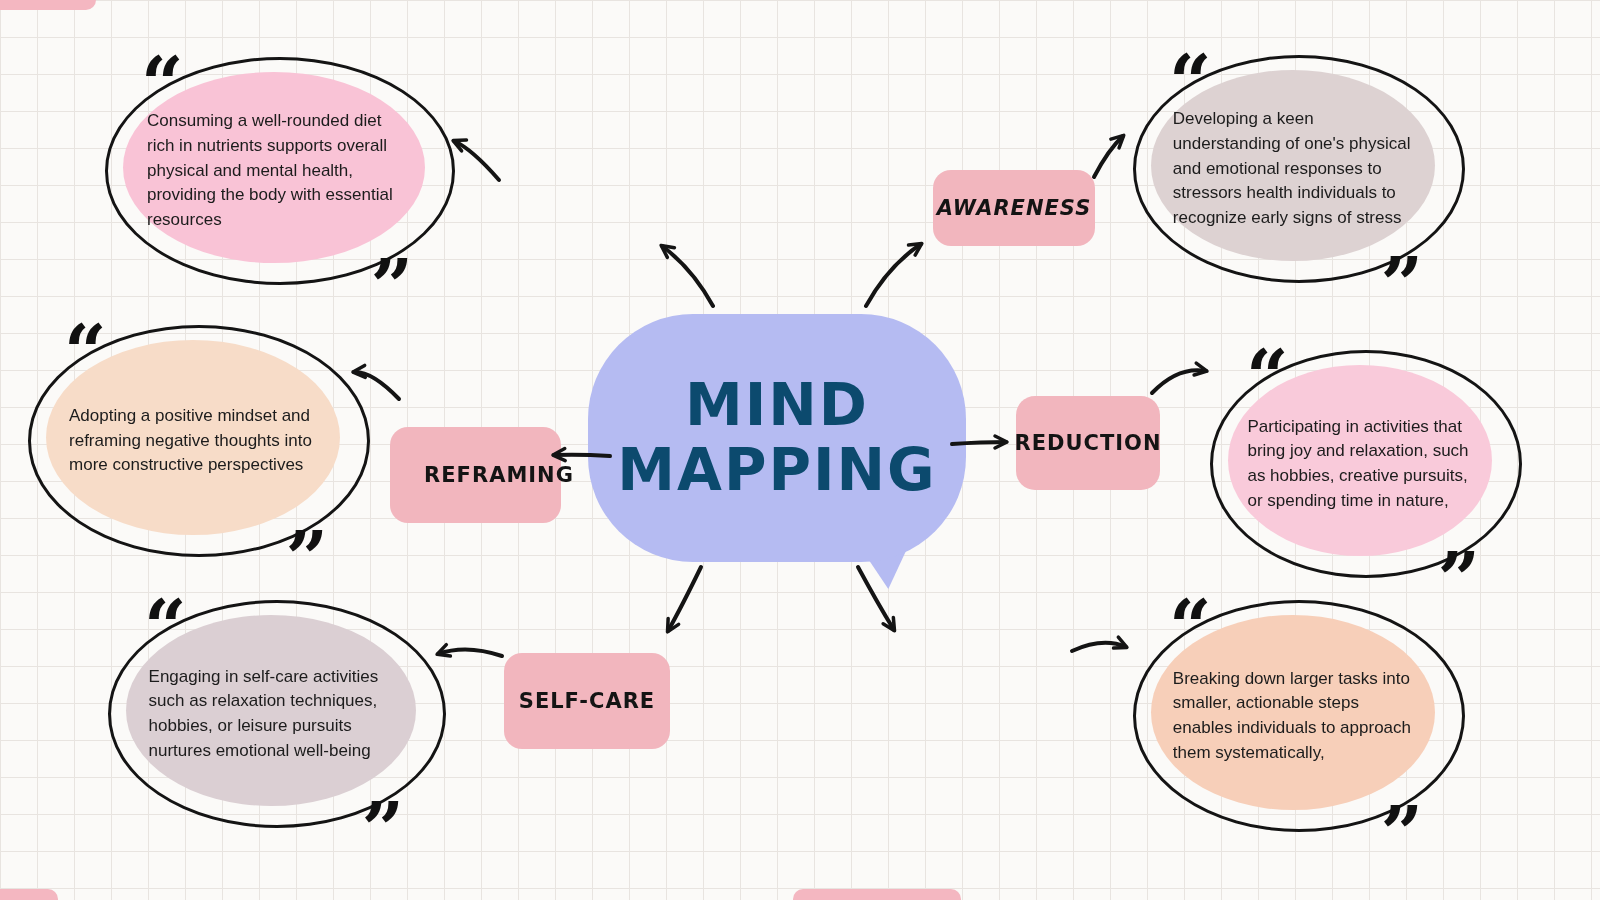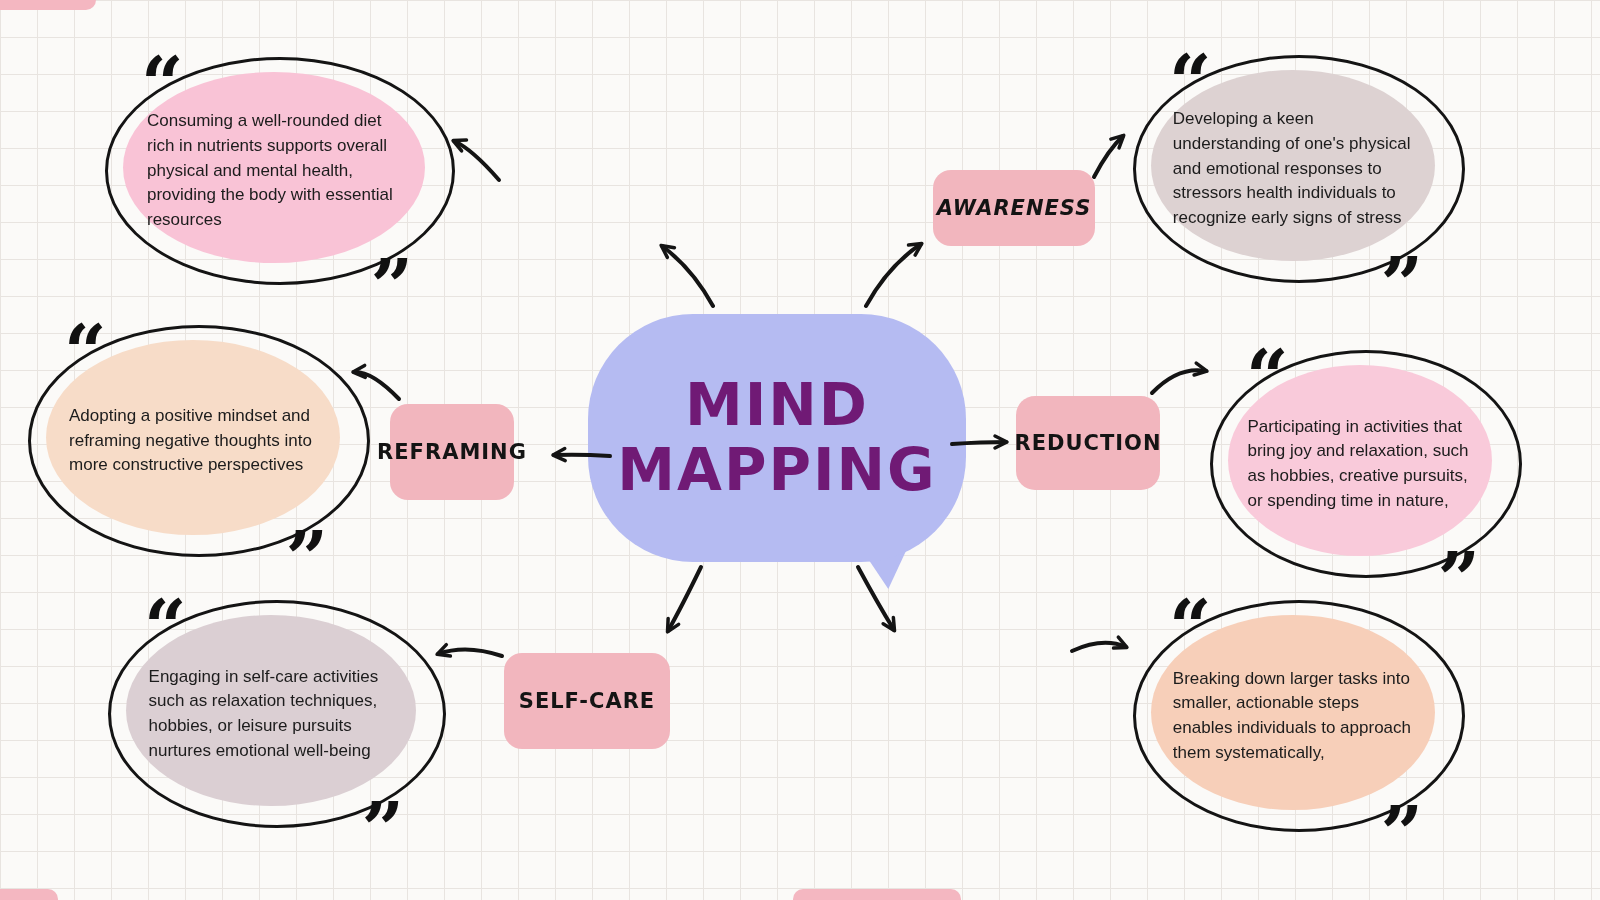--- a/index.html
+++ b/index.html
@@ -24,34 +24,34 @@
     position:absolute; left:588px; top:314px; width:378px; height:248px;
     background:#b5bbf2; border-radius:105px; z-index:2;
     display:flex; flex-direction:column; align-items:center; justify-content:center;
   }
   .center-tail{
     position:absolute; left:868px; top:548px; width:0; height:0; z-index:2;
     border-left:16px solid transparent; border-right:30px solid transparent;
     border-top:40px solid #b5bbf2; transform:rotate(-12deg);
   }
   .center-title{
-    font-family:"DejaVu Sans", sans-serif; font-weight:800; color:#701a75;
+    font-family:"DejaVu Sans", sans-serif; font-weight:800; color:#0c4a6e;
     font-size:58px; letter-spacing:2px; line-height:1.12; text-align:center;
   }
 
   
   .branch-box{
     position:absolute; z-index:2; background:#f2b6be; border-radius:18px;
     display:flex; align-items:center; justify-content:center;
     font-family:"DejaVu Sans", sans-serif; font-weight:700; font-size:21px;
     letter-spacing:1px; color:#141414;
   }
   .pos-nutrition{left:495px; top:176px; width:156px; height:94px;}
   .pos-awareness{left:933px; top:170px; width:162px; height:76px;font-style:italic;}
-  .pos-reframing{left:390px; top:404px; width:124px; height:96px;}
+  .pos-reframing{left:390px; top:427px; width:124px; height:96px;padding-left:47px;}
   .pos-reduction{left:1016px; top:396px; width:144px; height:94px;border-radius:19px;}
   .pos-selfcare{left:504px; top:629px; width:166px; height:96px;margin-top:24px;}
   .pos-breakdown{left:906px; top:629px; width:164px; height:96px;}
 
   
   .quote-bubble{position:absolute; z-index:2;}
   .quote-bubble .outline{
     position:absolute; inset:0; border:3px solid #141414; border-radius:50%;
   }
   .quote-bubble .fill{

